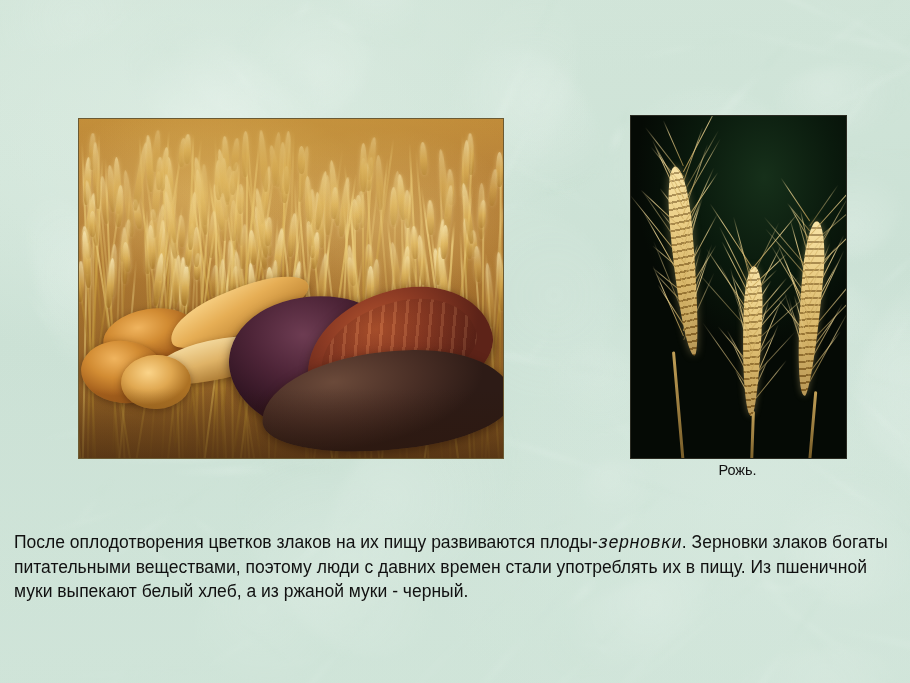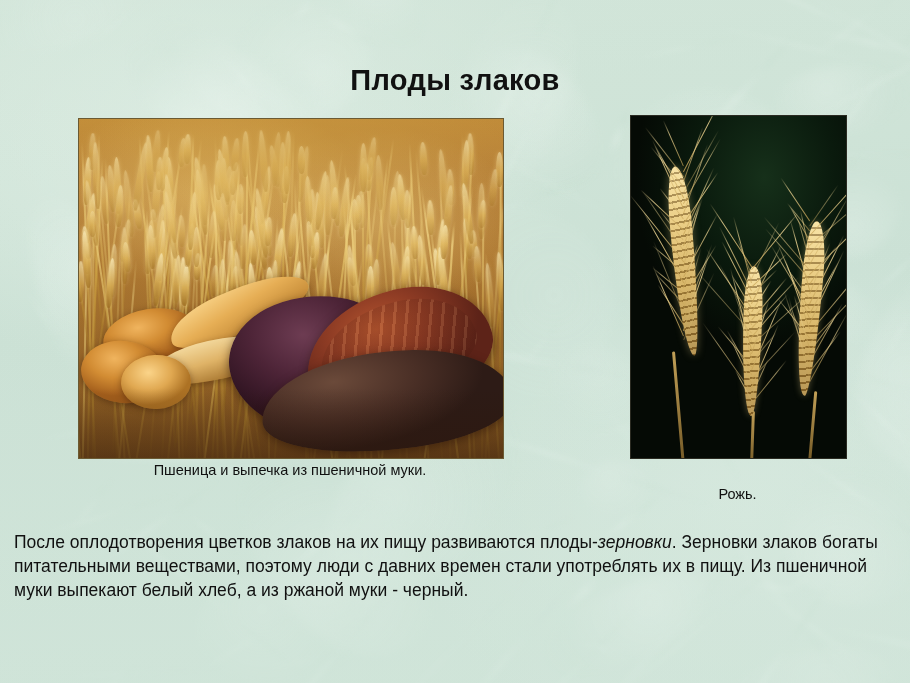--- a/index.html
+++ b/index.html
@@ -259,33 +259,33 @@
 
   
   .caption {
     position: absolute;
     font-size: 14.5px;
     color: #111111;
     text-align: center;
     white-space: nowrap;
   }
   .caption-left  { left: 78px;  top: 462px; width: 424px; }
-  .caption-right { left: 630px; top: 462px; width: 215px; margin-top: 24px; }
+  .caption-right { left: 630px; top: 462px; width: 215px; }
 
   
   .body-text {
     position: absolute;
     left: 14px;
     top: 512px;
     width: 890px;
     font-size: 17.5px;
     line-height: 24px;
     color: #111111;
   }
-  .body-text em { font-style: italic; }
+  .body-text em { font-style: italic; font-family: Liberation Mono, monospace; }
 </style>
 </head>
 <body>
 
 <div class="slide">
 
   <div class="bg-base"></div>
   <div class="bg-strokes" id="bgStrokes">
       <span style="left:746.0px;top:79.2px;width:260.8px;height:6.2px;transform:rotate(-53.3deg);opacity:0.22"></span>
       <span style="left:634.7px;top:44.5px;width:108.4px;height:3.6px;transform:rotate(-11.9deg);opacity:0.32"></span>
@@ -397,21 +397,20 @@
       <span style="left:213.2px;top:482.5px;width:241.5px;height:138.9px;transform:rotate(232.9deg);opacity:0.60"></span>
       <span style="left:195.6px;top:571.0px;width:174.2px;height:111.5px;transform:rotate(0.3deg);opacity:0.36"></span>
       <span style="left:417.5px;top:211.6px;width:198.7px;height:191.9px;transform:rotate(108.7deg);opacity:0.26"></span>
       <span style="left:316.0px;top:-33.0px;width:124.7px;height:59.0px;transform:rotate(53.2deg);opacity:0.58"></span>
       <span style="left:105.0px;top:69.1px;width:183.9px;height:74.8px;transform:rotate(226.1deg);opacity:0.69"></span>
       <span style="left:785.5px;top:466.0px;width:140.1px;height:142.4px;transform:rotate(249.9deg);opacity:0.55"></span>
       <span style="left:580.1px;top:461.4px;width:74.9px;height:57.3px;transform:rotate(9.9deg);opacity:0.42"></span>
     </div>
   <div class="bg-veil"></div>
 
-  <div class="title">Плоды злаков</div>
 
   <div class="photo photo-left">
     <div class="shot">
       <div class="wheat-sky"></div>
       <div class="stalks" id="wheatStalks">
           <i style="left:264.0px;top:57.8px;height:305.1px;transform:rotate(6.5deg);opacity:0.40"></i>
           <i style="left:289.4px;top:38.1px;height:173.8px;transform:rotate(6.2deg);opacity:0.55"></i>
           <i style="left:359.2px;top:128.8px;height:179.1px;transform:rotate(-9.0deg);opacity:0.48"></i>
           <i style="left:329.7px;top:98.8px;height:209.7px;transform:rotate(-6.2deg);opacity:0.64"></i>
           <i style="left:202.0px;top:23.1px;height:229.6px;transform:rotate(0.7deg);opacity:0.82"></i>
@@ -844,20 +843,19 @@
             <i style="left:178px;top:179.0px;height:67.5px;transform:rotate(29.2deg);opacity:0.73"></i>
             <i style="left:178px;top:169.5px;height:81.8px;transform:rotate(-18.4deg);opacity:0.57"></i>
             <i style="left:178px;top:204.7px;height:51.6px;transform:rotate(36.9deg);opacity:0.68"></i>
             <i style="left:178px;top:176.9px;height:84.2px;transform:rotate(-14.5deg);opacity:0.45"></i>
             <i style="left:178px;top:186.8px;height:79.2px;transform:rotate(28.7deg);opacity:0.68"></i>
           </div>
         </div>
     </div>
   </div>
 
-  <div class="caption caption-left">Пшеница и выпечка из пшеничной муки.</div>
   <div class="caption caption-right">Рожь.</div>
 
   <p class="body-text">
     <span>После оплодотворения цветков злаков на их пищу развиваются плоды-</span><em>зерновки</em><span>. Зерновки злаков богаты питательными веществами, поэтому люди с давних времен стали употреблять их в пищу. Из пшеничной муки выпекают белый хлеб, а из ржаной муки - черный.</span>
   </p>
 
 </div>
 
 </body></html>

